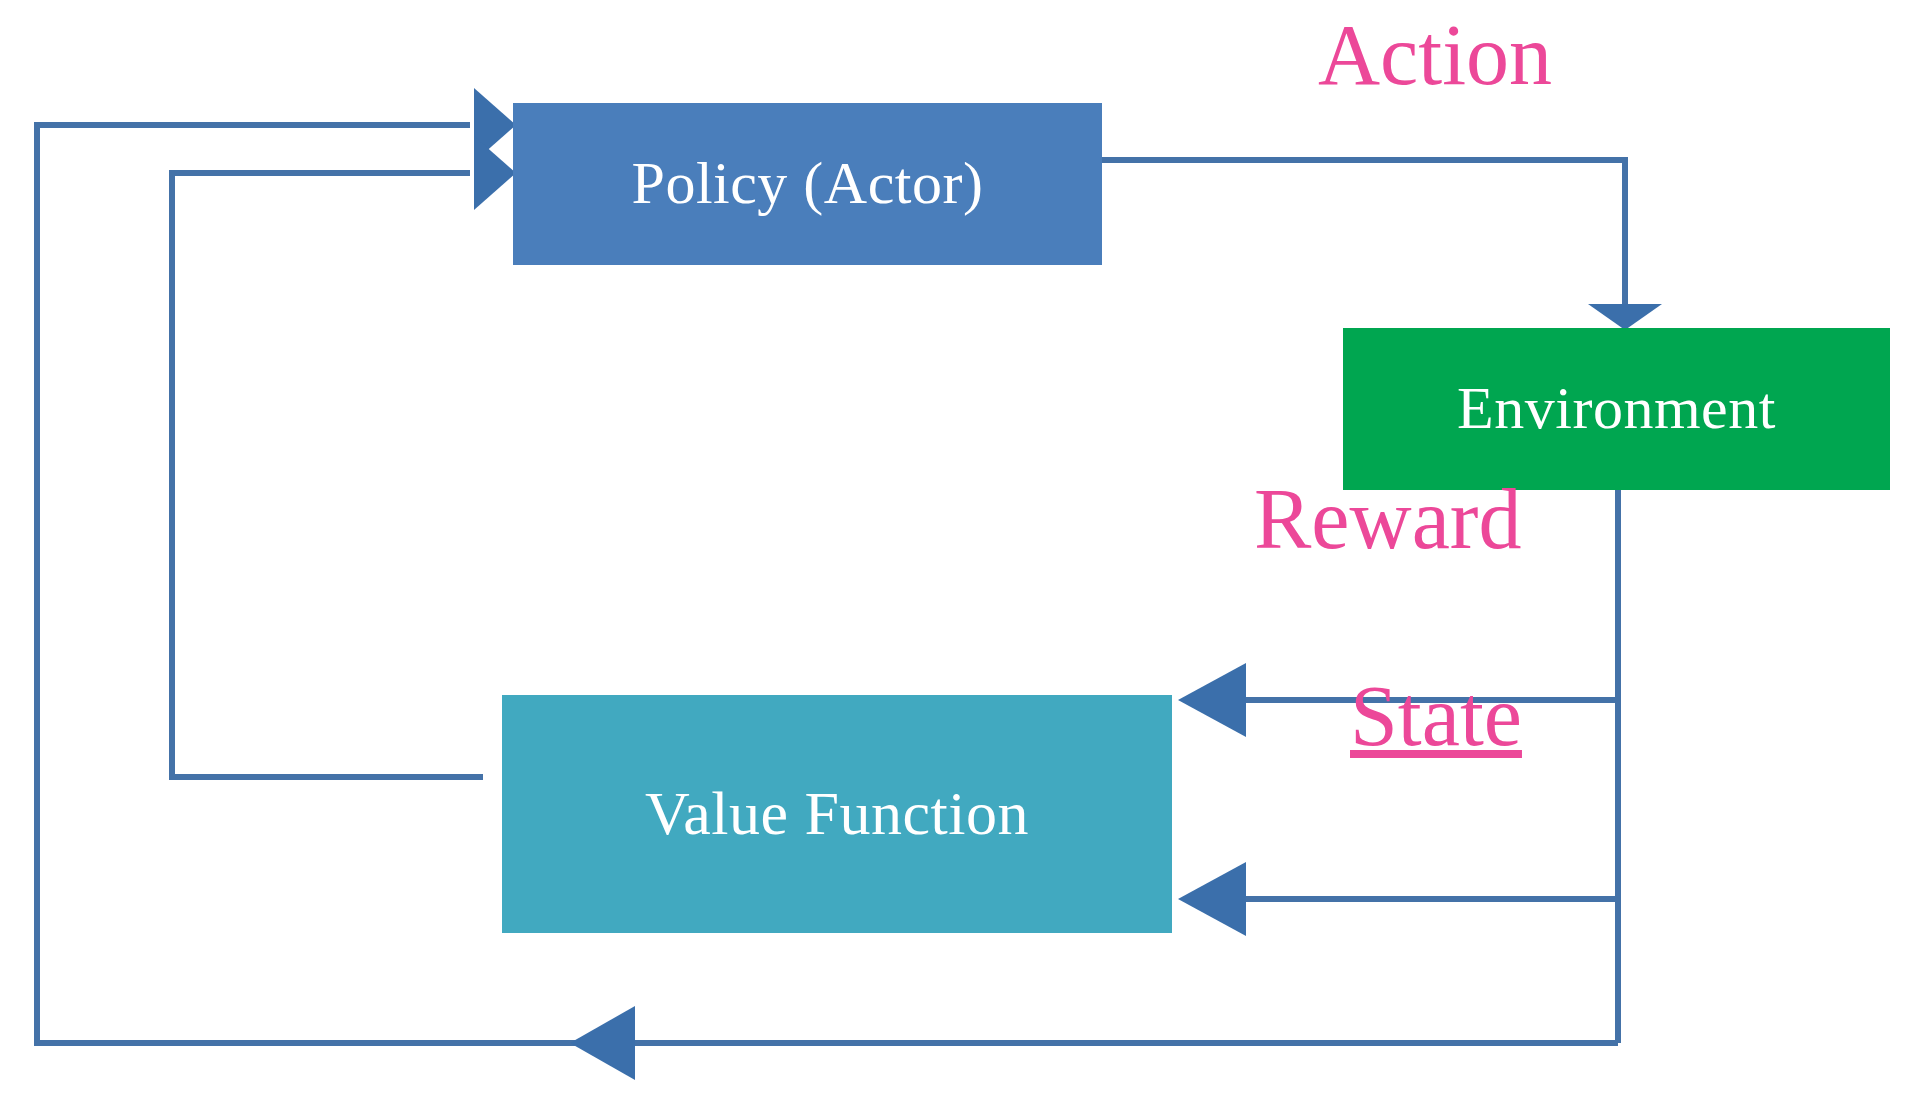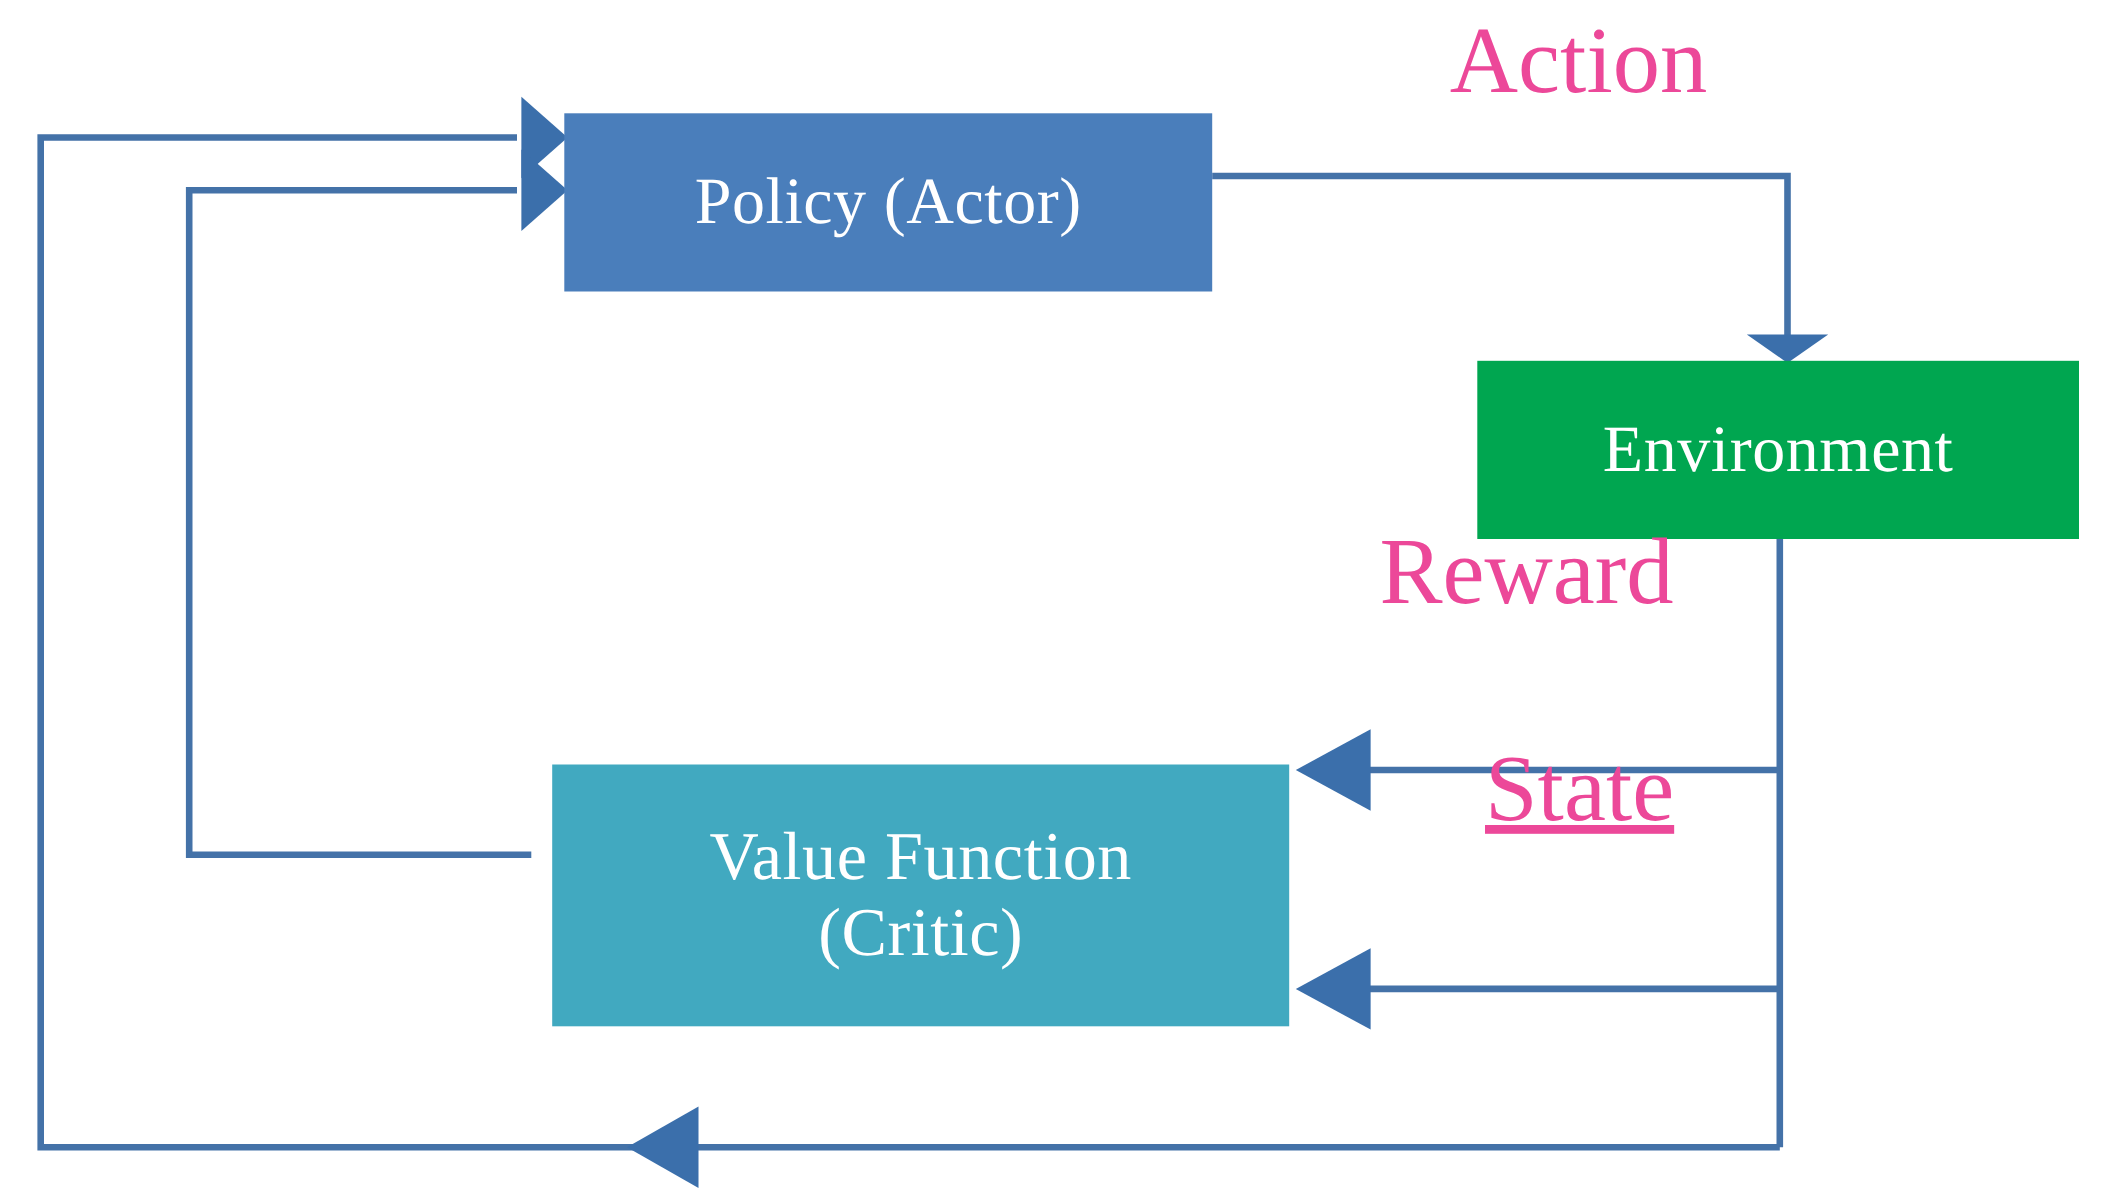--- a/index.html
+++ b/index.html
@@ -112,21 +112,20 @@
     <span>Policy (Actor)</span>
   </div>
 
   <div class="node" id="environment-node">
     <span>Environment</span>
   </div>
 
   <div class="node" id="value-function-node">
     <span>
       <span>Value Function</span><br>
-      <span>(Critic)</span>
     </span>
   </div>
 
   <div class="edge-label" id="label-action">Action</div>
 
   <div class="edge-label" id="label-reward">Reward</div>
 
   <div class="edge-label" id="label-state">State</div>
 
 </div>

